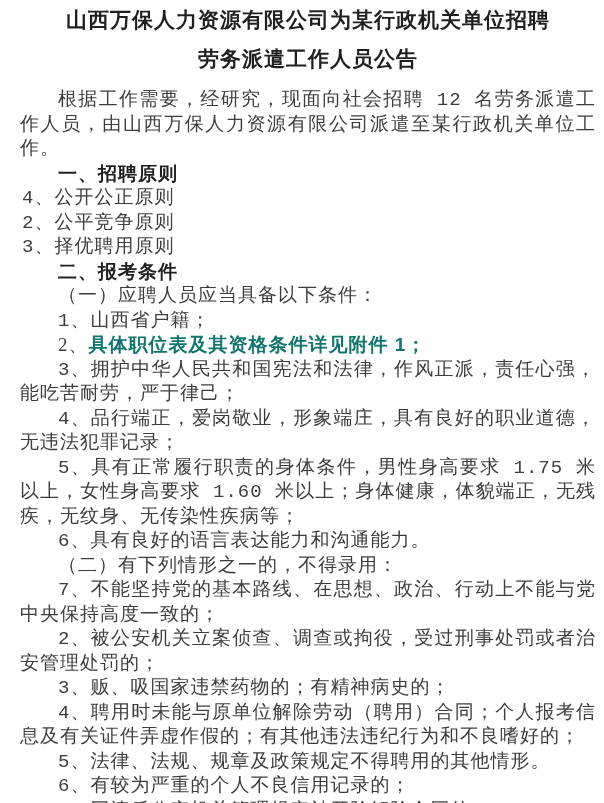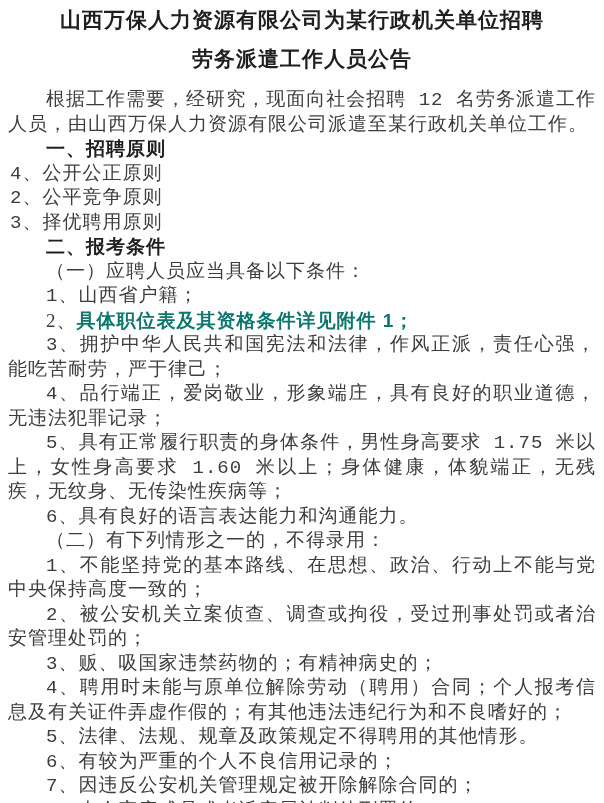--- a/index.html
+++ b/index.html
@@ -9,21 +9,21 @@
   }
   body {
     width: 604px;
     height: 803px;
     overflow: hidden;
   }
   .doc {
     box-sizing: border-box;
     width: 604px;
     height: 803px;
-    padding: 6px 8px 4px 8px;
+    padding: 6px 8px 4px 20px;
     color: #3d3d3d;
     font-family: "Liberation Serif", "DejaVu Serif", serif;
   }
   .doc-title {
     text-align: center;
     font-family: "Liberation Sans", "DejaVu Sans", sans-serif;
     font-weight: 700;
     color: #1f1f1f;
     font-size: 21px;
     line-height: 24px;
@@ -78,21 +78,21 @@
       <p class="flush">3、择优聘用原则</p>
       <p class="heading">二、报考条件</p>
       <p class="indent">（一）应聘人员应当具备以下条件：</p>
       <p class="indent">1、山西省户籍；</p>
       <p class="indent-bold"><span class="run-regular">2、</span><span class="run-bold">具体职位表及其资格条件详见附件 1；</span></p>
       <p class="indent">3、拥护中华人民共和国宪法和法律，作风正派，责任心强，能吃苦耐劳，严于律己；</p>
       <p class="indent">4、品行端正，爱岗敬业，形象端庄，具有良好的职业道德，无违法犯罪记录；</p>
       <p class="indent">5、具有正常履行职责的身体条件，男性身高要求 1.75 米以上，女性身高要求 1.60 米以上；身体健康，体貌端正，无残疾，无纹身、无传染性疾病等；</p>
       <p class="indent">6、具有良好的语言表达能力和沟通能力。</p>
       <p class="indent">（二）有下列情形之一的，不得录用：</p>
-      <p class="indent">1、不能坚持党的基本路线、在思想、政治、行动上不能与党中央保持高度一致的；</p>
+      <p class="indent">7、不能坚持党的基本路线、在思想、政治、行动上不能与党中央保持高度一致的；</p>
       <p class="indent">2、被公安机关立案侦查、调查或拘役，受过刑事处罚或者治安管理处罚的；</p>
       <p class="indent">3、贩、吸国家违禁药物的；有精神病史的；</p>
       <p class="indent">4、聘用时未能与原单位解除劳动（聘用）合同；个人报考信息及有关证件弄虚作假的；有其他违法违纪行为和不良嗜好的；</p>
       <p class="indent">5、法律、法规、规章及政策规定不得聘用的其他情形。</p>
       <p class="indent">6、有较为严重的个人不良信用记录的；</p>
       <p class="indent">7、因违反公安机关管理规定被开除解除合同的；</p>
       <p class="indent">8、本人家庭成员或者近亲属被判处刑罚的；</p>
     </div>
 </div>
 

